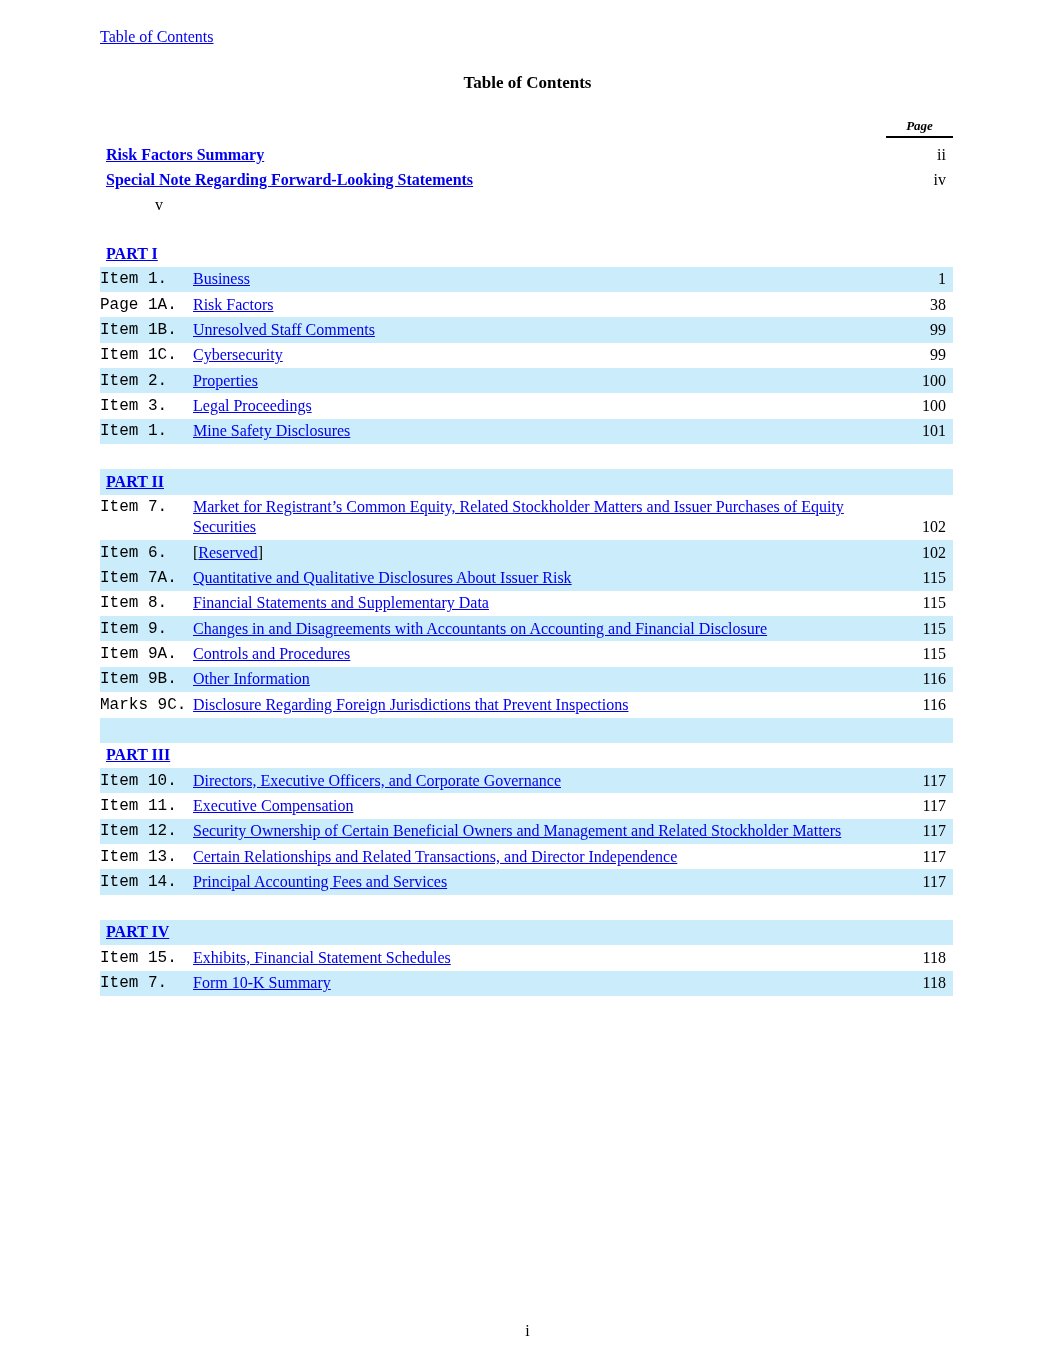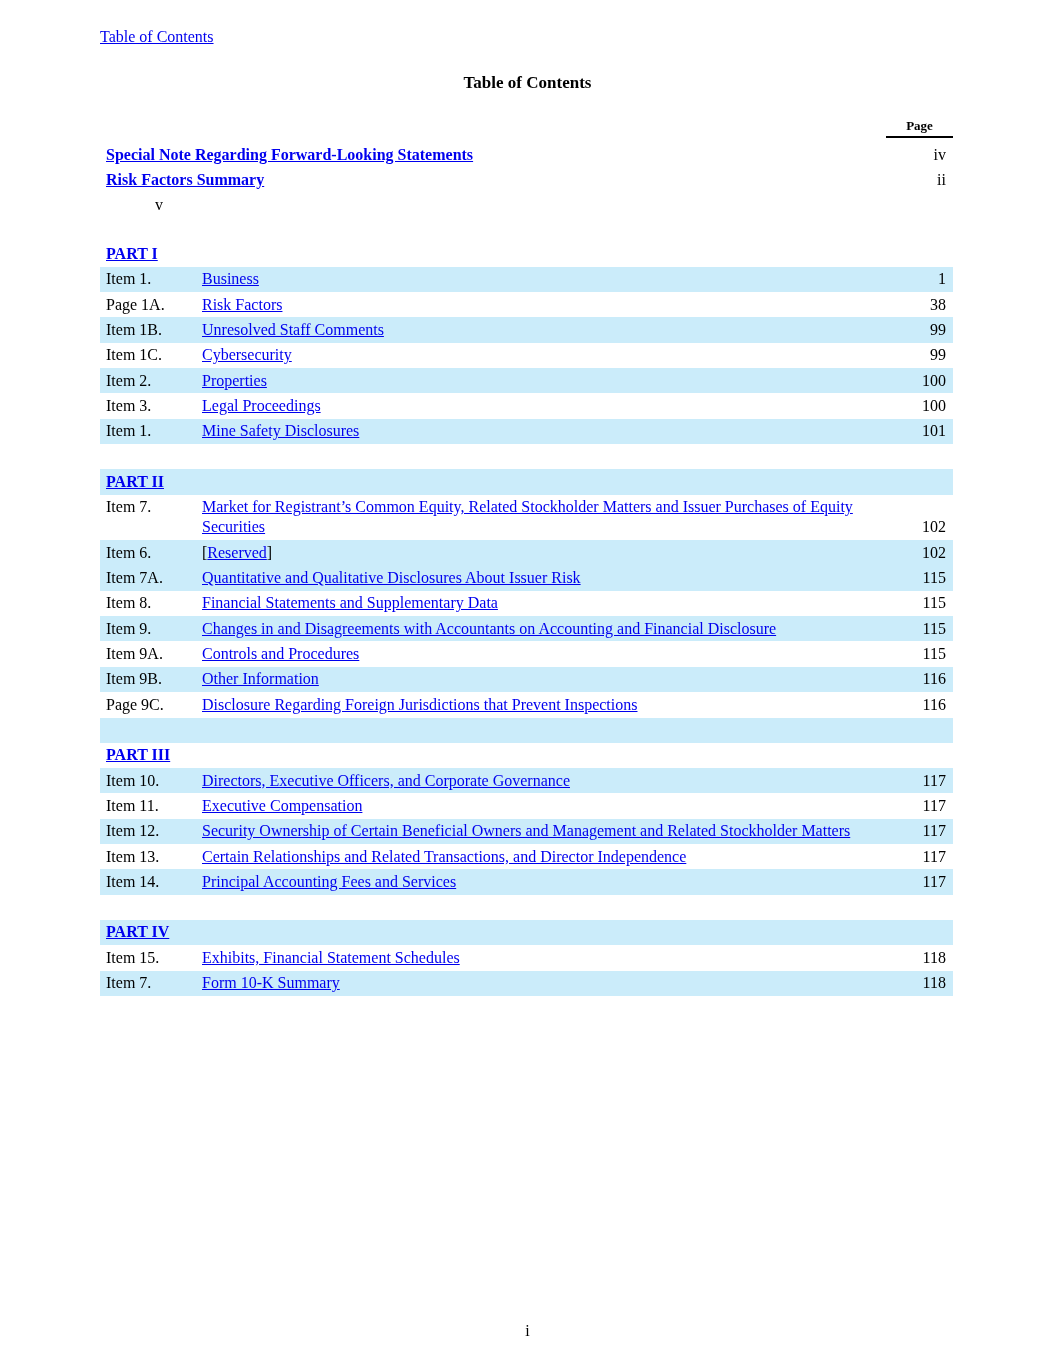--- a/index.html
+++ b/index.html
@@ -7,26 +7,26 @@
     width:1055px;height:1365px;position:relative;
     font-family:"Liberation Serif","DejaVu Serif",serif;
     color:#000;font-size:16px;
   }
   .link{color:#0000EE;text-decoration:underline;cursor:pointer;}
   .bold{font-weight:bold;}
   .top-link{position:absolute;left:100px;top:28px;font-size:16px;}
   .doc-title{position:absolute;left:0;top:73px;width:100%;text-align:center;
     font-weight:bold;font-size:17px;}
   .toc{position:absolute;left:100px;top:118px;width:853px;}
-  .page-head-row{display:flex;justify-content:flex-end;margin-bottom:4px;}
+  .page-head-row{display:flex;justify-content:flex-end;margin-bottom:4px;font-style:italic;}
   .page-head{width:67px;text-align:center;font-weight:bold;font-size:13px;
     border-bottom:2px solid #000;padding-bottom:2px;box-sizing:border-box;}
   .row{display:flex;align-items:flex-start;line-height:20px;padding:2.7px 0;}
   .shaded{background:#CBECFA;}
-  .col-item{width:102px;flex:none;padding-left:6px;box-sizing:border-box;}
+  .col-item{width:93px;flex:none;padding-left:0;box-sizing:border-box;font-family:Liberation Mono, monospace;}
   .col-title{flex:1;padding-right:10px;}
   .col-front{flex:1;padding-left:6px;box-sizing:border-box;}
   .col-full{flex:1;padding-left:6px;box-sizing:border-box;}
   .col-page{width:70px;flex:none;text-align:right;padding-right:7px;
     box-sizing:border-box;align-self:flex-end;}
   .gap{height:23px;}
   .spacer{height:25px;}
   .footer{position:absolute;left:0;top:1322px;width:100%;text-align:center;font-size:16px;}
 </style>
 </head>
@@ -36,26 +36,26 @@
 
 <div class="doc-title">Table of Contents</div>
 
 <div class="toc">
   <div class="page-head-row">
     <div class="page-head">Page</div>
   </div>
 
   <div>
       <div class="row">
+        <div class="col-front"><span class="link bold">Risk Factors Summary</span></div>
+        <div class="col-page">ii</div>
+      </div>
+      <div class="row">
         <div class="col-front"><span class="link bold">Special Note Regarding Forward-Looking Statements</span></div>
         <div class="col-page">iv</div>
-      </div>
-      <div class="row">
-        <div class="col-front"><span class="link bold">Risk Factors Summary</span></div>
-        <div class="col-page">ii</div>
       </div>
       <div class="row">
         <div class="col-page">v</div>
       </div>
     </div>
 
   <div class="gap"></div>
 
   <div>
       <div class="row">
@@ -129,21 +129,21 @@
         <div class="col-item">Item 9A.</div>
         <div class="col-title"><span class="link">Controls and Procedures</span></div>
         <div class="col-page">115</div>
       </div>
       <div class="row shaded">
         <div class="col-item">Item 9B.</div>
         <div class="col-title"><span class="link">Other Information</span></div>
         <div class="col-page">116</div>
       </div>
       <div class="row">
-        <div class="col-item">Page 9C.</div>
+        <div class="col-item">Marks 9C.</div>
         <div class="col-title"><span class="link">Disclosure Regarding Foreign Jurisdictions that Prevent Inspections</span></div>
         <div class="col-page">116</div>
       </div>
       <div class="spacer shaded"></div>
       <div class="row">
         <div class="col-full"><span class="link bold">PART III</span></div>
       </div>
       <div class="row shaded">
         <div class="col-item">Item 10.</div>
         <div class="col-title"><span class="link">Directors, Executive Officers, and Corporate Governance</span></div>

